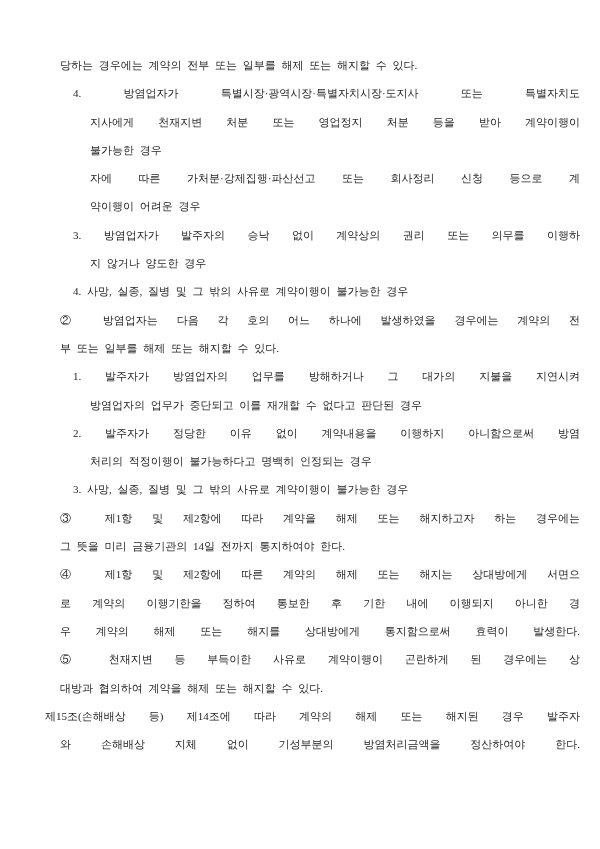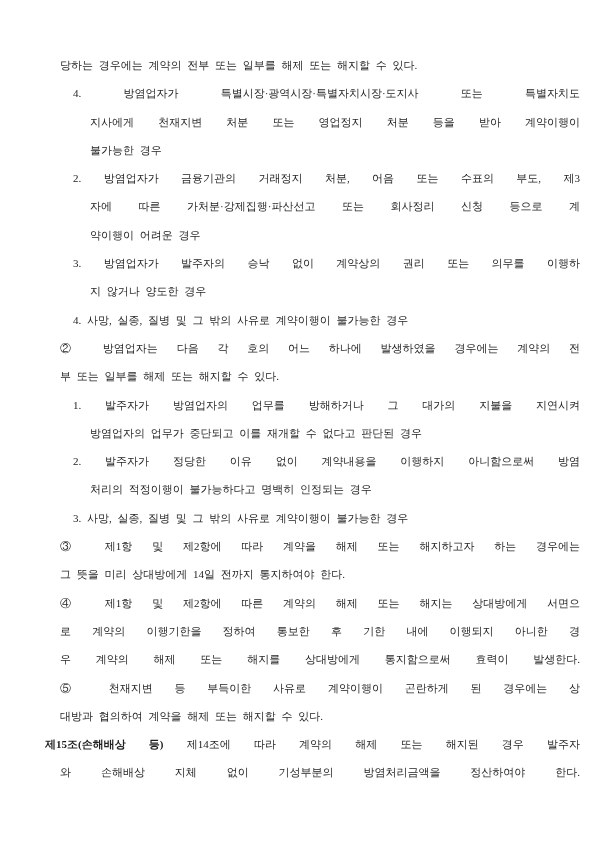--- a/index.html
+++ b/index.html
@@ -27,45 +27,44 @@
   
   .j { text-align: justify; text-align-last: justify; }
   
   .p   { padding-left: 15px; }
   
   .li  { padding-left: 45px; text-indent: -17px; }
   
   .lc  { padding-left: 45px; }
   
   .art { padding-left: 0; }
-  .b   { font-weight: 700; }
+  .b   { font-weight: 400; }
 </style>
 </head>
 <body>
 
 <div class="page">
   <div class="ln p">당하는 경우에는 계약의 전부 또는 일부를 해제 또는 해지할 수 있다.</div>
   <div class="ln li j">4. 방염업자가 특별시장·광역시장·특별자치시장·도지사 또는 특별자치도</div>
   <div class="ln lc j">지사에게 천재지변 처분 또는 영업정지 처분 등을 받아 계약이행이</div>
   <div class="ln lc">불가능한 경우</div>
-  <div class="ln li j">2. 방염업자가 금융기관의 거래정지 처분, 어음 또는 수표의 부도, 제3</div>
   <div class="ln lc j">자에 따른 가처분·강제집행·파산선고 또는 회사정리 신청 등으로 계</div>
   <div class="ln lc">약이행이 어려운 경우</div>
   <div class="ln li j">3. 방염업자가 발주자의 승낙 없이 계약상의 권리 또는 의무를 이행하</div>
   <div class="ln lc">지 않거나 양도한 경우</div>
   <div class="ln li">4. 사망, 실종, 질병 및 그 밖의 사유로 계약이행이 불가능한 경우</div>
   <div class="ln p j">② 방염업자는 다음 각 호의 어느 하나에 발생하였을 경우에는 계약의 전</div>
   <div class="ln p">부 또는 일부를 해제 또는 해지할 수 있다.</div>
   <div class="ln li j">1. 발주자가 방염업자의 업무를 방해하거나 그 대가의 지불을 지연시켜</div>
   <div class="ln lc">방염업자의 업무가 중단되고 이를 재개할 수 없다고 판단된 경우</div>
   <div class="ln li j">2. 발주자가 정당한 이유 없이 계약내용을 이행하지 아니함으로써 방염</div>
   <div class="ln lc">처리의 적정이행이 불가능하다고 명백히 인정되는 경우</div>
   <div class="ln li">3. 사망, 실종, 질병 및 그 밖의 사유로 계약이행이 불가능한 경우</div>
   <div class="ln p j">③ 제1항 및 제2항에 따라 계약을 해제 또는 해지하고자 하는 경우에는</div>
-  <div class="ln p">그 뜻을 미리 상대방에게 14일 전까지 통지하여야 한다.</div>
+  <div class="ln p">그 뜻을 미리 금융기관의 14일 전까지 통지하여야 한다.</div>
   <div class="ln p j">④ 제1항 및 제2항에 따른 계약의 해제 또는 해지는 상대방에게 서면으</div>
   <div class="ln p j">로 계약의 이행기한을 정하여 통보한 후 기한 내에 이행되지 아니한 경</div>
   <div class="ln p j">우 계약의 해제 또는 해지를 상대방에게 통지함으로써 효력이 발생한다.</div>
   <div class="ln p j">⑤ 천재지변 등 부득이한 사유로 계약이행이 곤란하게 된 경우에는 상</div>
   <div class="ln p">대방과 협의하여 계약을 해제 또는 해지할 수 있다.</div>
   <div class="ln art j">
     <span class="b">제15조(손해배상 등)</span><span> 제14조에 따라 계약의 해제 또는 해지된 경우 발주자</span>
   </div>
   <div class="ln p j">와 손해배상 지체 없이 기성부분의 방염처리금액을 정산하여야 한다.</div>
 </div>

